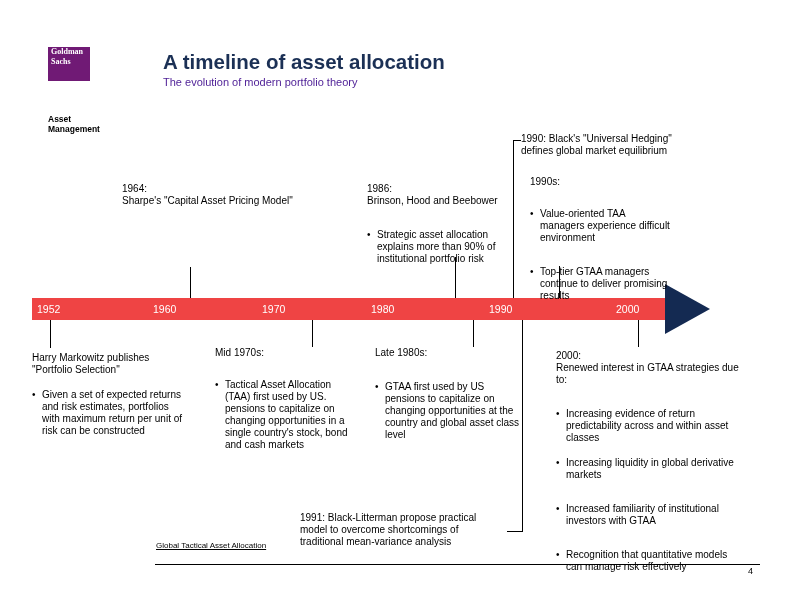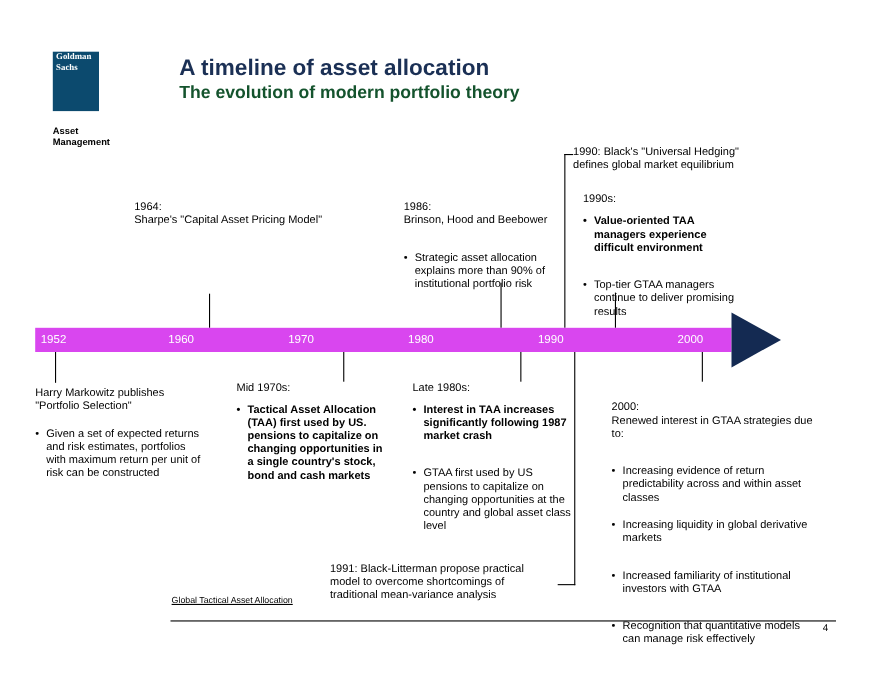--- a/index.html
+++ b/index.html
@@ -1,42 +1,42 @@
 <!DOCTYPE html>
 <html><head>
 <meta charset="utf-8">
 <style>
   html,body{margin:0;padding:0;background:#fff;}
   .slide{position:relative;width:792px;height:612px;background:#ffffff;overflow:hidden;
          font-family:"Liberation Sans",sans-serif;color:#000;}
   
-  .logo{position:absolute;left:48px;top:47px;width:42px;height:54px;background:#0c4a6e;}
+  .logo{position:absolute;left:48px;top:47px;width:42px;height:34px;background:#701a75;}
   .logo .bline{font-family:"Liberation Serif",serif;font-weight:bold;color:#fff;
                font-size:8px;line-height:8.5px;padding-left:3px;padding-top:1px;white-space:nowrap;}
   .division{position:absolute;left:48px;top:94px;font-size:8.5px;font-weight:bold;line-height:10px;margin-top:20px;}
   
   .title{position:absolute;left:163px;top:50px;font-size:20.5px;font-weight:bold;color:#1B3055;}
-  .subtitle{position:absolute;left:163px;top:76px;font-size:16px;font-weight:bold;color:#14532d;}
+  .subtitle{position:absolute;left:163px;top:76px;font-size:11px;font-weight:normal;color:#4c1d95;}
   
-  .tl-bar{position:absolute;left:32px;top:298px;width:633px;height:22px;background:#d946ef;}
+  .tl-bar{position:absolute;left:32px;top:298px;width:633px;height:22px;background:#ef4444;}
   .yr{position:absolute;top:50%;transform:translateY(-50%);color:#fff;font-size:10.5px;}
   .tl-head{position:absolute;left:665px;top:284px;width:0;height:0;
            border-top:25px solid transparent;border-bottom:25px solid transparent;
            border-left:45px solid #142A52;}
   
   .vline{position:absolute;width:1px;background:#000;}
   .hline{position:absolute;height:1px;background:#000;}
   
   .block{position:absolute;font-size:10px;line-height:12px;}
   .line{margin:0;}
   .bullet-hang{display:flex;margin-top:22px;}
   .bullet-hang::before{content:"\2022";flex:0 0 10px;width:10px;}
   .bullet-flow{margin-top:13px;}
   .bullet-flow::before{content:"\2022\00a0 ";}
-  .mt2{margin-top:8px;font-weight:bold;}
+  .mt2{margin-top:20px;}
   .mt12{margin-top:13px;}
   
   .footer-rule{position:absolute;left:155px;top:564px;width:605px;height:1px;background:#000;}
   .footer-left{position:absolute;left:156px;top:541px;font-size:8px;text-decoration:underline;}
   .footer-page{position:absolute;left:748px;top:566px;font-size:9px;}
 </style>
 </head>
 <body>
 
 <div class="slide">
@@ -112,29 +112,26 @@
 
   <div class="block" style="left:215px;top:347px;width:140px">
     <div class="line">Mid 1970s:</div>
     <div class="bullet-hang mt2">
       <span>Tactical Asset Allocation (TAA) first used by US. pensions to capitalize on changing opportunities in a single country's stock, bond and cash markets</span>
     </div>
   </div>
 
   <div class="block" style="left:375px;top:347px;width:149px">
     <div class="line">Late 1980s:</div>
-    <div class="bullet-hang mt2">
-      <span>Interest in TAA increases significantly following 1987 market crash</span>
-    </div>
     <div class="bullet-hang">
       <span>GTAA first used by US pensions to capitalize on changing opportunities at the country and global asset class level</span>
     </div>
   </div>
 
-  <div class="block" style="left:556px;top:365px;width:190px">
+  <div class="block" style="left:556px;top:350px;width:190px">
     <div class="line">2000:</div>
     <div class="line">Renewed interest in GTAA strategies due to:</div>
     <div class="bullet-hang">
       <span>Increasing evidence of return predictability across and within asset classes</span>
     </div>
     <div class="bullet-hang mt12">
       <span>Increasing liquidity in global derivative markets</span>
     </div>
     <div class="bullet-hang">
       <span>Increased familiarity of institutional investors with GTAA</span>

